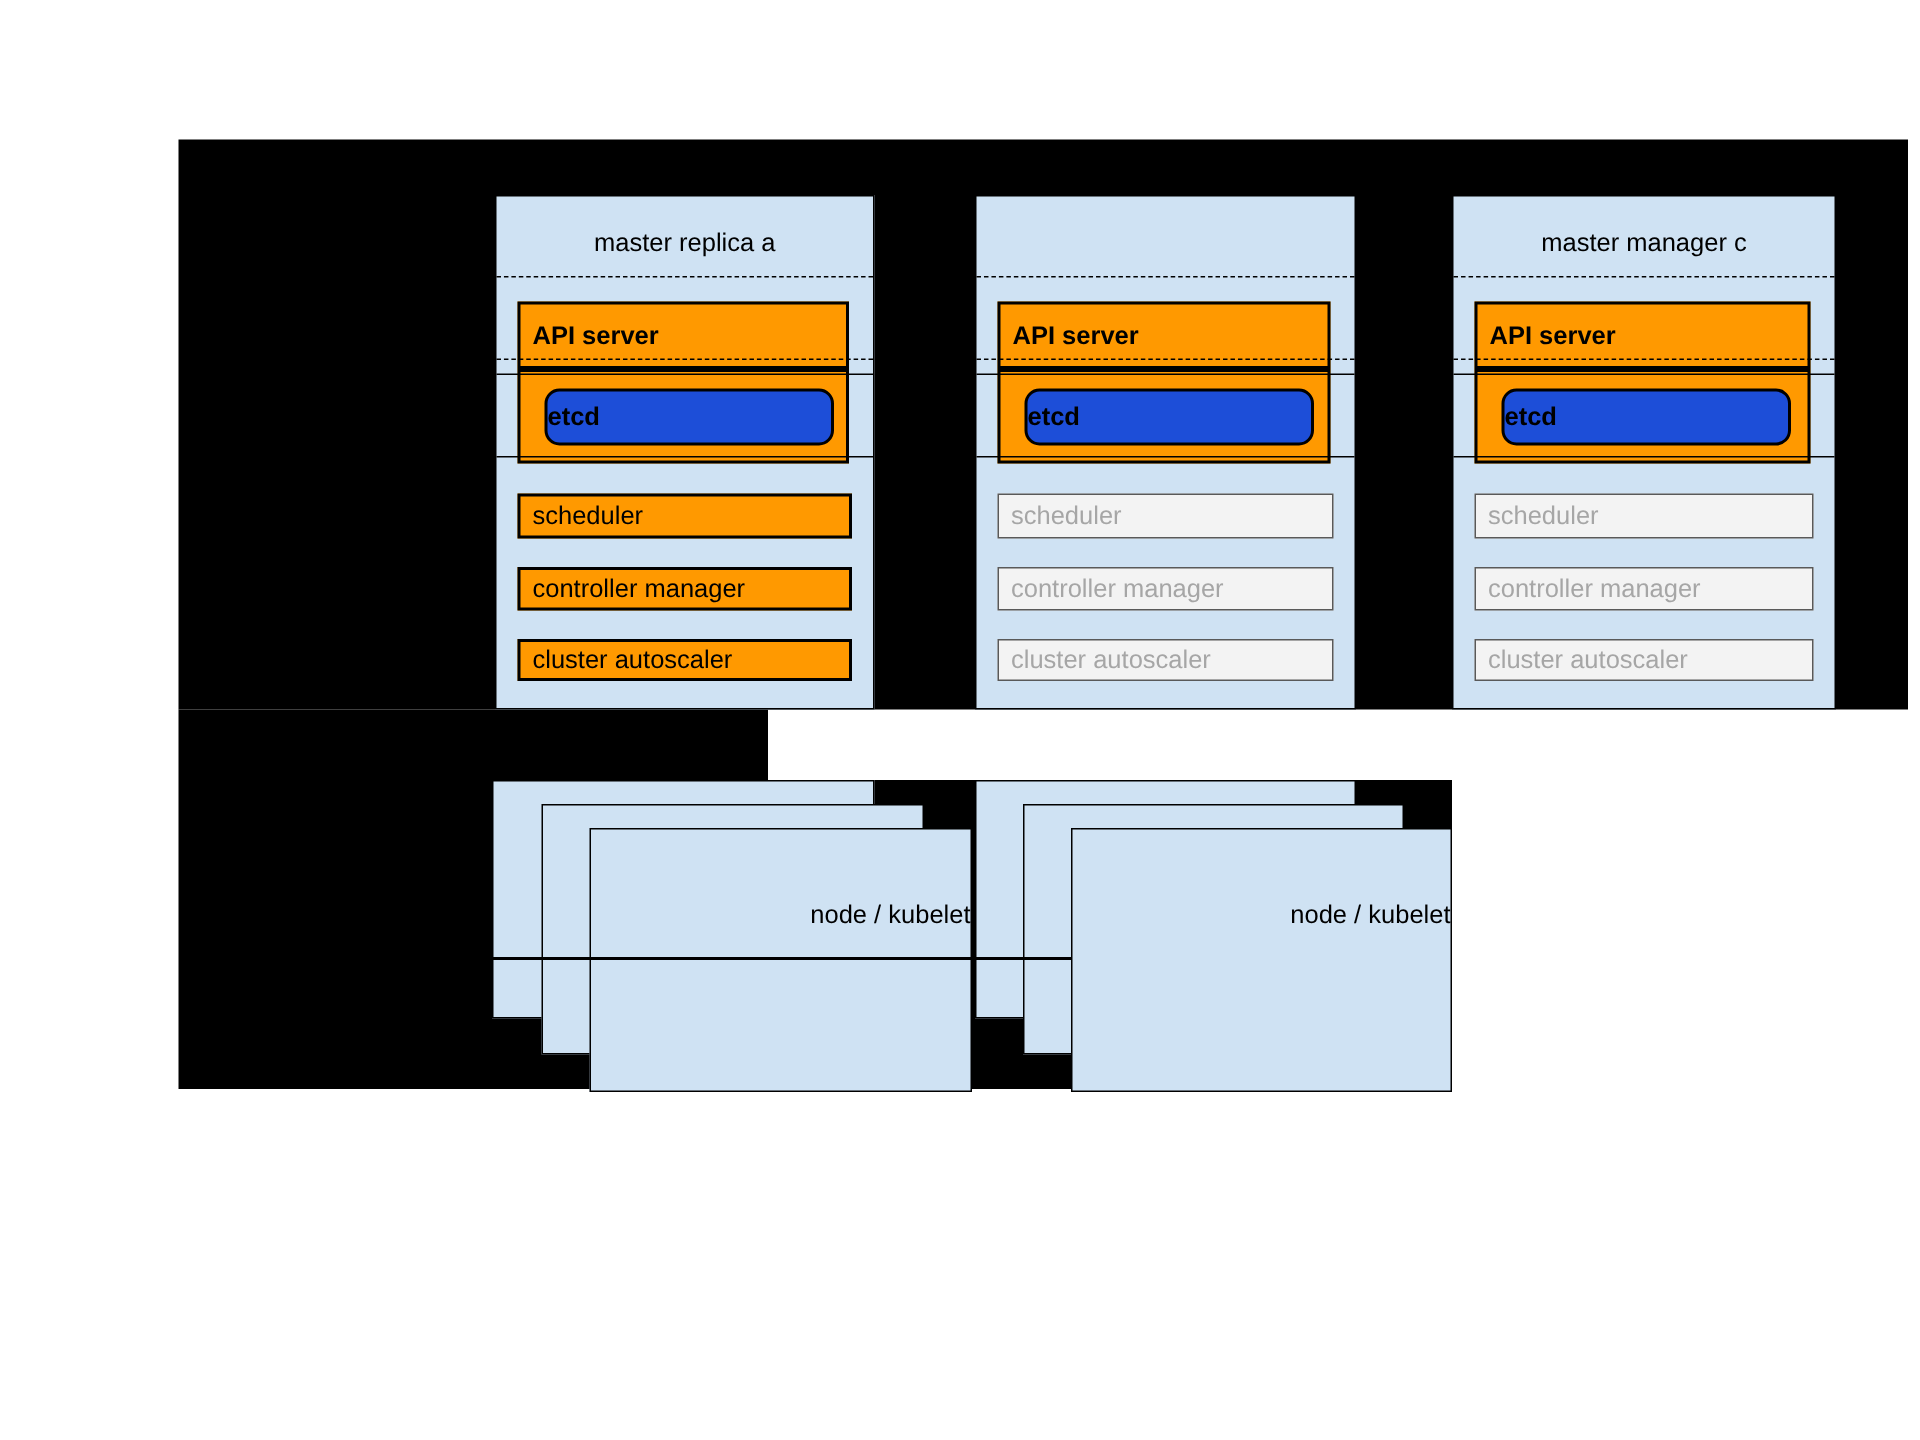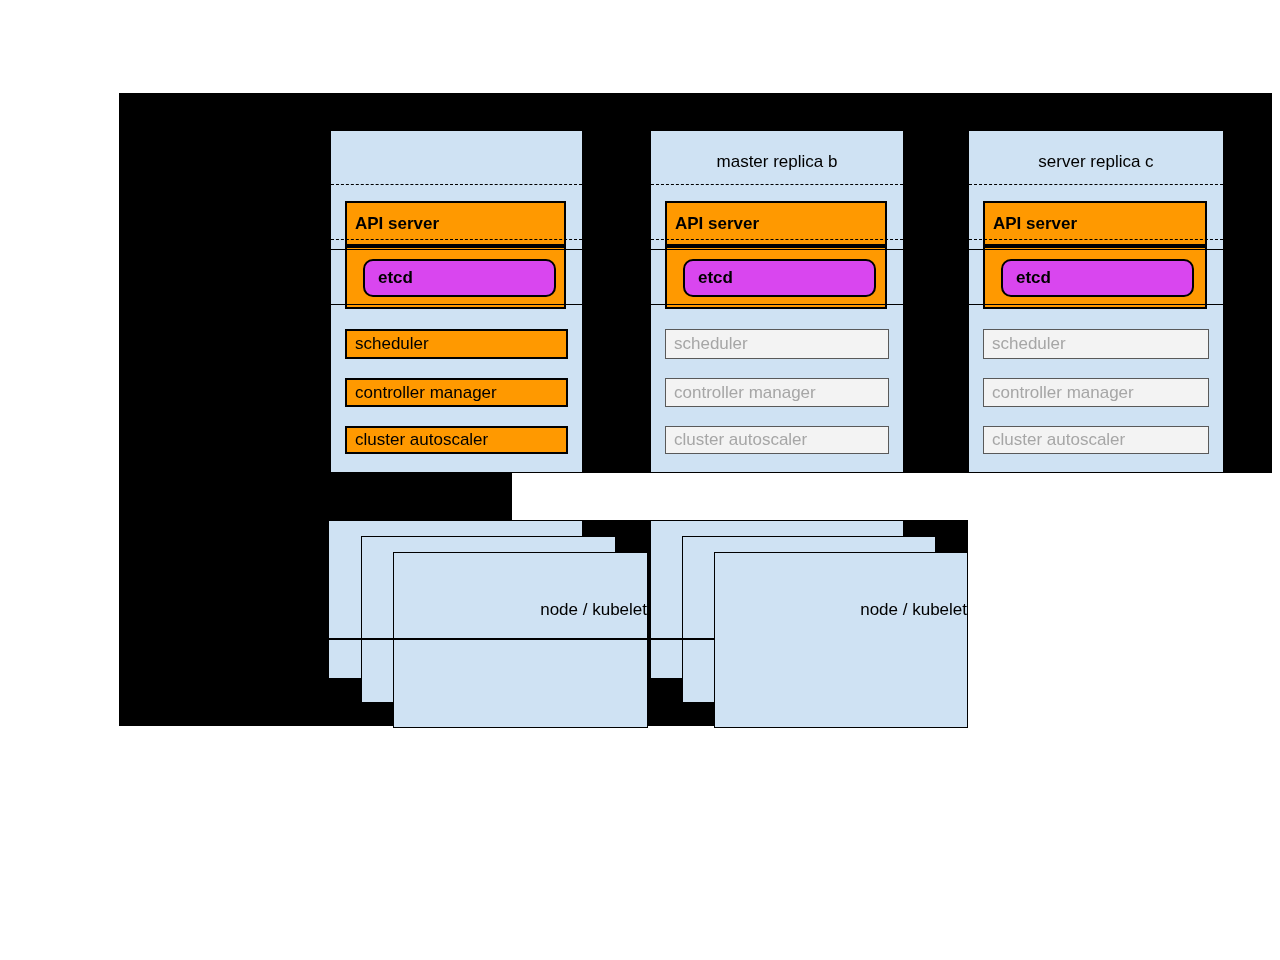--- a/index.html
+++ b/index.html
@@ -10,41 +10,42 @@
   .master{position:absolute;top:130px;height:343px;background:#cfe2f3;border:1px solid #000;
           box-sizing:border-box;z-index:5;}
   .m-title{position:absolute;left:0;top:0;width:100%;height:53px;display:flex;align-items:center;
            justify-content:center;padding-top:9px;box-sizing:border-box;font-size:17px;}
   .comp{position:absolute;left:14px;width:calc(100% - 28px);box-sizing:border-box;display:flex;
         align-items:center;padding-left:8px;font-size:17px;}
   .comp.orange{background:#ff9900;border:2px solid #000;}
   .comp.gray{background:#f3f3f3;border:1px solid #595959;color:#a6a6a6;}
   .comp.wide{width:calc(100% - 30px);font-weight:bold;}
   .holder{padding-left:0;}
-  .etcd{position:absolute;left:16px;top:11px;width:193px;height:38px;background:#d946ef;
+  .etcd{position:absolute;left:16px;top:11px;width:193px;height:38px;background:#1d4ed8;
         border:2px solid #000;border-radius:10px;box-sizing:border-box;display:flex;
-        align-items:center;padding-left:13px;font-size:17px;}
+        align-items:center;font-size:17px;}
   .hline{position:absolute;left:0;width:100%;z-index:9;}
   .hline.dashed{height:0;border-top:1px dashed #000;}
   .hline.solid{height:1px;background:#000;}
   
   .node{position:absolute;background:#cfe2f3;border:1px solid #000;box-sizing:border-box;}
   .node-label{width:100%;text-align:right;padding-top:47px;font-size:17px;}
   .divider{position:absolute;height:2px;background:#000;}
 </style>
 </head>
 <body>
 
 <div class="canvas">
 
   <div class="blk" style="left:119px;top:93px;width:1153px;height:380px;"></div>
   <div class="blk" style="left:119px;top:473px;width:393px;height:47px;"></div>
   <div class="blk" style="left:119px;top:520px;width:849px;height:206px;"></div>
 
   <div class="master" style="left:330px;width:253px;">
+    <div class="m-title">master replica a</div>
     <div class="comp orange wide" style="top:70px;height:45px;">
       <span>API server</span>
     </div>
     <div class="comp orange wide holder" style="top:115px;height:63px;">
       <div class="etcd">
         <span>etcd</span>
       </div>
     </div>
     <div class="comp orange" style="top:198px;height:30px;">
       <span>scheduler</span>
@@ -55,21 +56,20 @@
     <div class="comp orange" style="top:295px;height:28px;">
       <span>cluster autoscaler</span>
     </div>
     <div class="hline dashed" style="top:53px;"></div>
     <div class="hline dashed" style="top:108px;"></div>
     <div class="hline solid" style="top:118px;"></div>
     <div class="hline solid" style="top:173px;"></div>
   </div>
 
   <div class="master" style="left:650px;width:254px;">
-    <div class="m-title">master replica b</div>
     <div class="comp orange wide" style="top:70px;height:45px;">
       <span>API server</span>
     </div>
     <div class="comp orange wide holder" style="top:115px;height:63px;">
       <div class="etcd">
         <span>etcd</span>
       </div>
     </div>
     <div class="comp gray" style="top:198px;height:30px;">
       <span>scheduler</span>
@@ -80,21 +80,21 @@
     <div class="comp gray" style="top:295px;height:28px;">
       <span>cluster autoscaler</span>
     </div>
     <div class="hline dashed" style="top:53px;"></div>
     <div class="hline dashed" style="top:108px;"></div>
     <div class="hline solid" style="top:118px;"></div>
     <div class="hline solid" style="top:173px;"></div>
   </div>
 
   <div class="master" style="left:968px;width:256px;">
-    <div class="m-title">server replica c</div>
+    <div class="m-title">master manager c</div>
     <div class="comp orange wide" style="top:70px;height:45px;">
       <span>API server</span>
     </div>
     <div class="comp orange wide holder" style="top:115px;height:63px;">
       <div class="etcd">
         <span>etcd</span>
       </div>
     </div>
     <div class="comp gray" style="top:198px;height:30px;">
       <span>scheduler</span>

